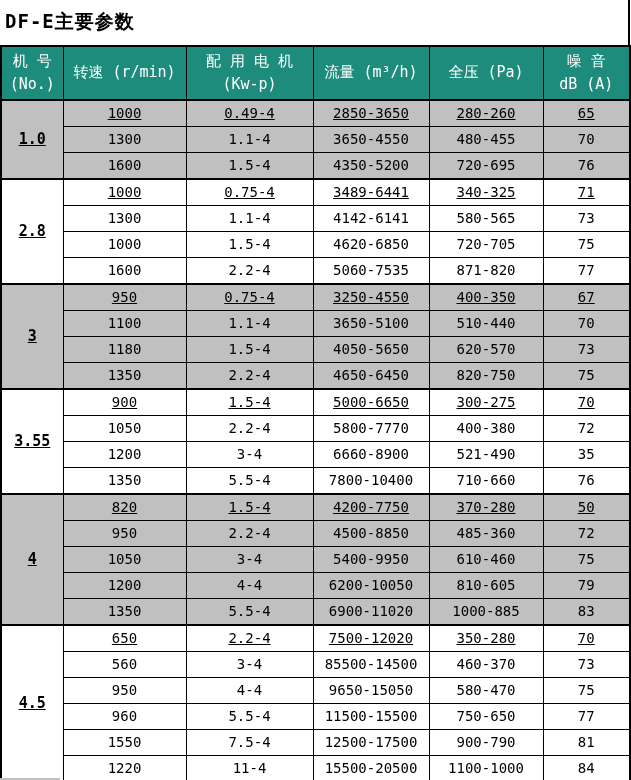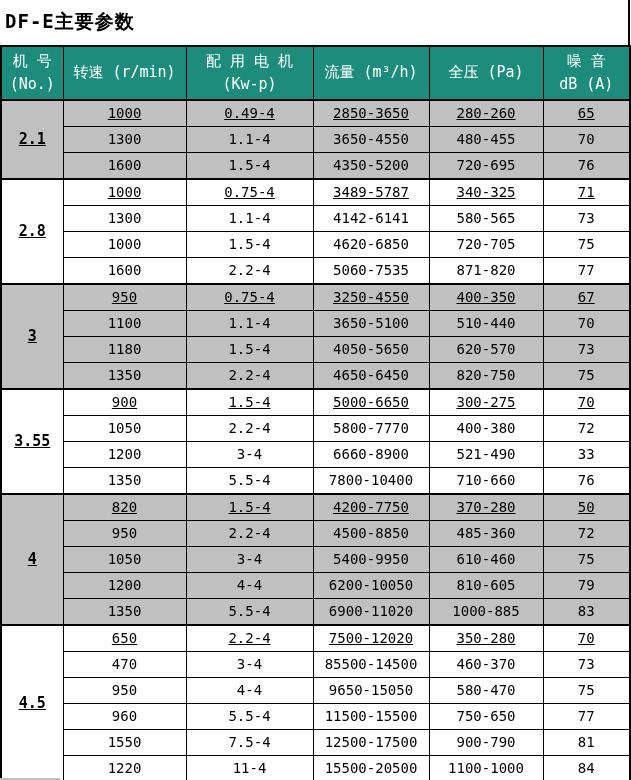--- a/index.html
+++ b/index.html
@@ -80,21 +80,21 @@
       <th>配 用 电 机
 (Kw-p)</th>
       <th>流量 (m³/h)</th>
       <th>全压 (Pa)</th>
       <th>噪 音
 dB (A)</th>
     </tr>
   </thead>
   <tbody>
       <tr class="shaded group-first">
-        <td class="group-label" rowspan="3">2.1</td>
+        <td class="group-label" rowspan="3">1.0</td>
         <td>1000</td>
         <td>0.49-4</td>
         <td>2850-3650</td>
         <td>280-260</td>
         <td>65</td>
       </tr>
       <tr class="shaded">
         <td>1300</td>
         <td>1.1-4</td>
         <td>3650-4550</td>
@@ -105,21 +105,21 @@
         <td>1600</td>
         <td>1.5-4</td>
         <td>4350-5200</td>
         <td>720-695</td>
         <td>76</td>
       </tr>
       <tr class="plain group-first">
         <td class="group-label" rowspan="4">2.8</td>
         <td>1000</td>
         <td>0.75-4</td>
-        <td>3489-5787</td>
+        <td>3489-6441</td>
         <td>340-325</td>
         <td>71</td>
       </tr>
       <tr class="plain">
         <td>1300</td>
         <td>1.1-4</td>
         <td>4142-6141</td>
         <td>580-565</td>
         <td>73</td>
       </tr>
@@ -179,21 +179,21 @@
         <td>2.2-4</td>
         <td>5800-7770</td>
         <td>400-380</td>
         <td>72</td>
       </tr>
       <tr class="plain">
         <td>1200</td>
         <td>3-4</td>
         <td>6660-8900</td>
         <td>521-490</td>
-        <td>33</td>
+        <td>35</td>
       </tr>
       <tr class="plain">
         <td>1350</td>
         <td>5.5-4</td>
         <td>7800-10400</td>
         <td>710-660</td>
         <td>76</td>
       </tr>
       <tr class="shaded group-first">
         <td class="group-label" rowspan="5">4</td>
@@ -233,21 +233,21 @@
       </tr>
       <tr class="plain group-first">
         <td class="group-label" rowspan="6">4.5</td>
         <td>650</td>
         <td>2.2-4</td>
         <td>7500-12020</td>
         <td>350-280</td>
         <td>70</td>
       </tr>
       <tr class="plain">
-        <td>470</td>
+        <td>560</td>
         <td>3-4</td>
         <td>85500-14500</td>
         <td>460-370</td>
         <td>73</td>
       </tr>
       <tr class="plain">
         <td>950</td>
         <td>4-4</td>
         <td>9650-15050</td>
         <td>580-470</td>

